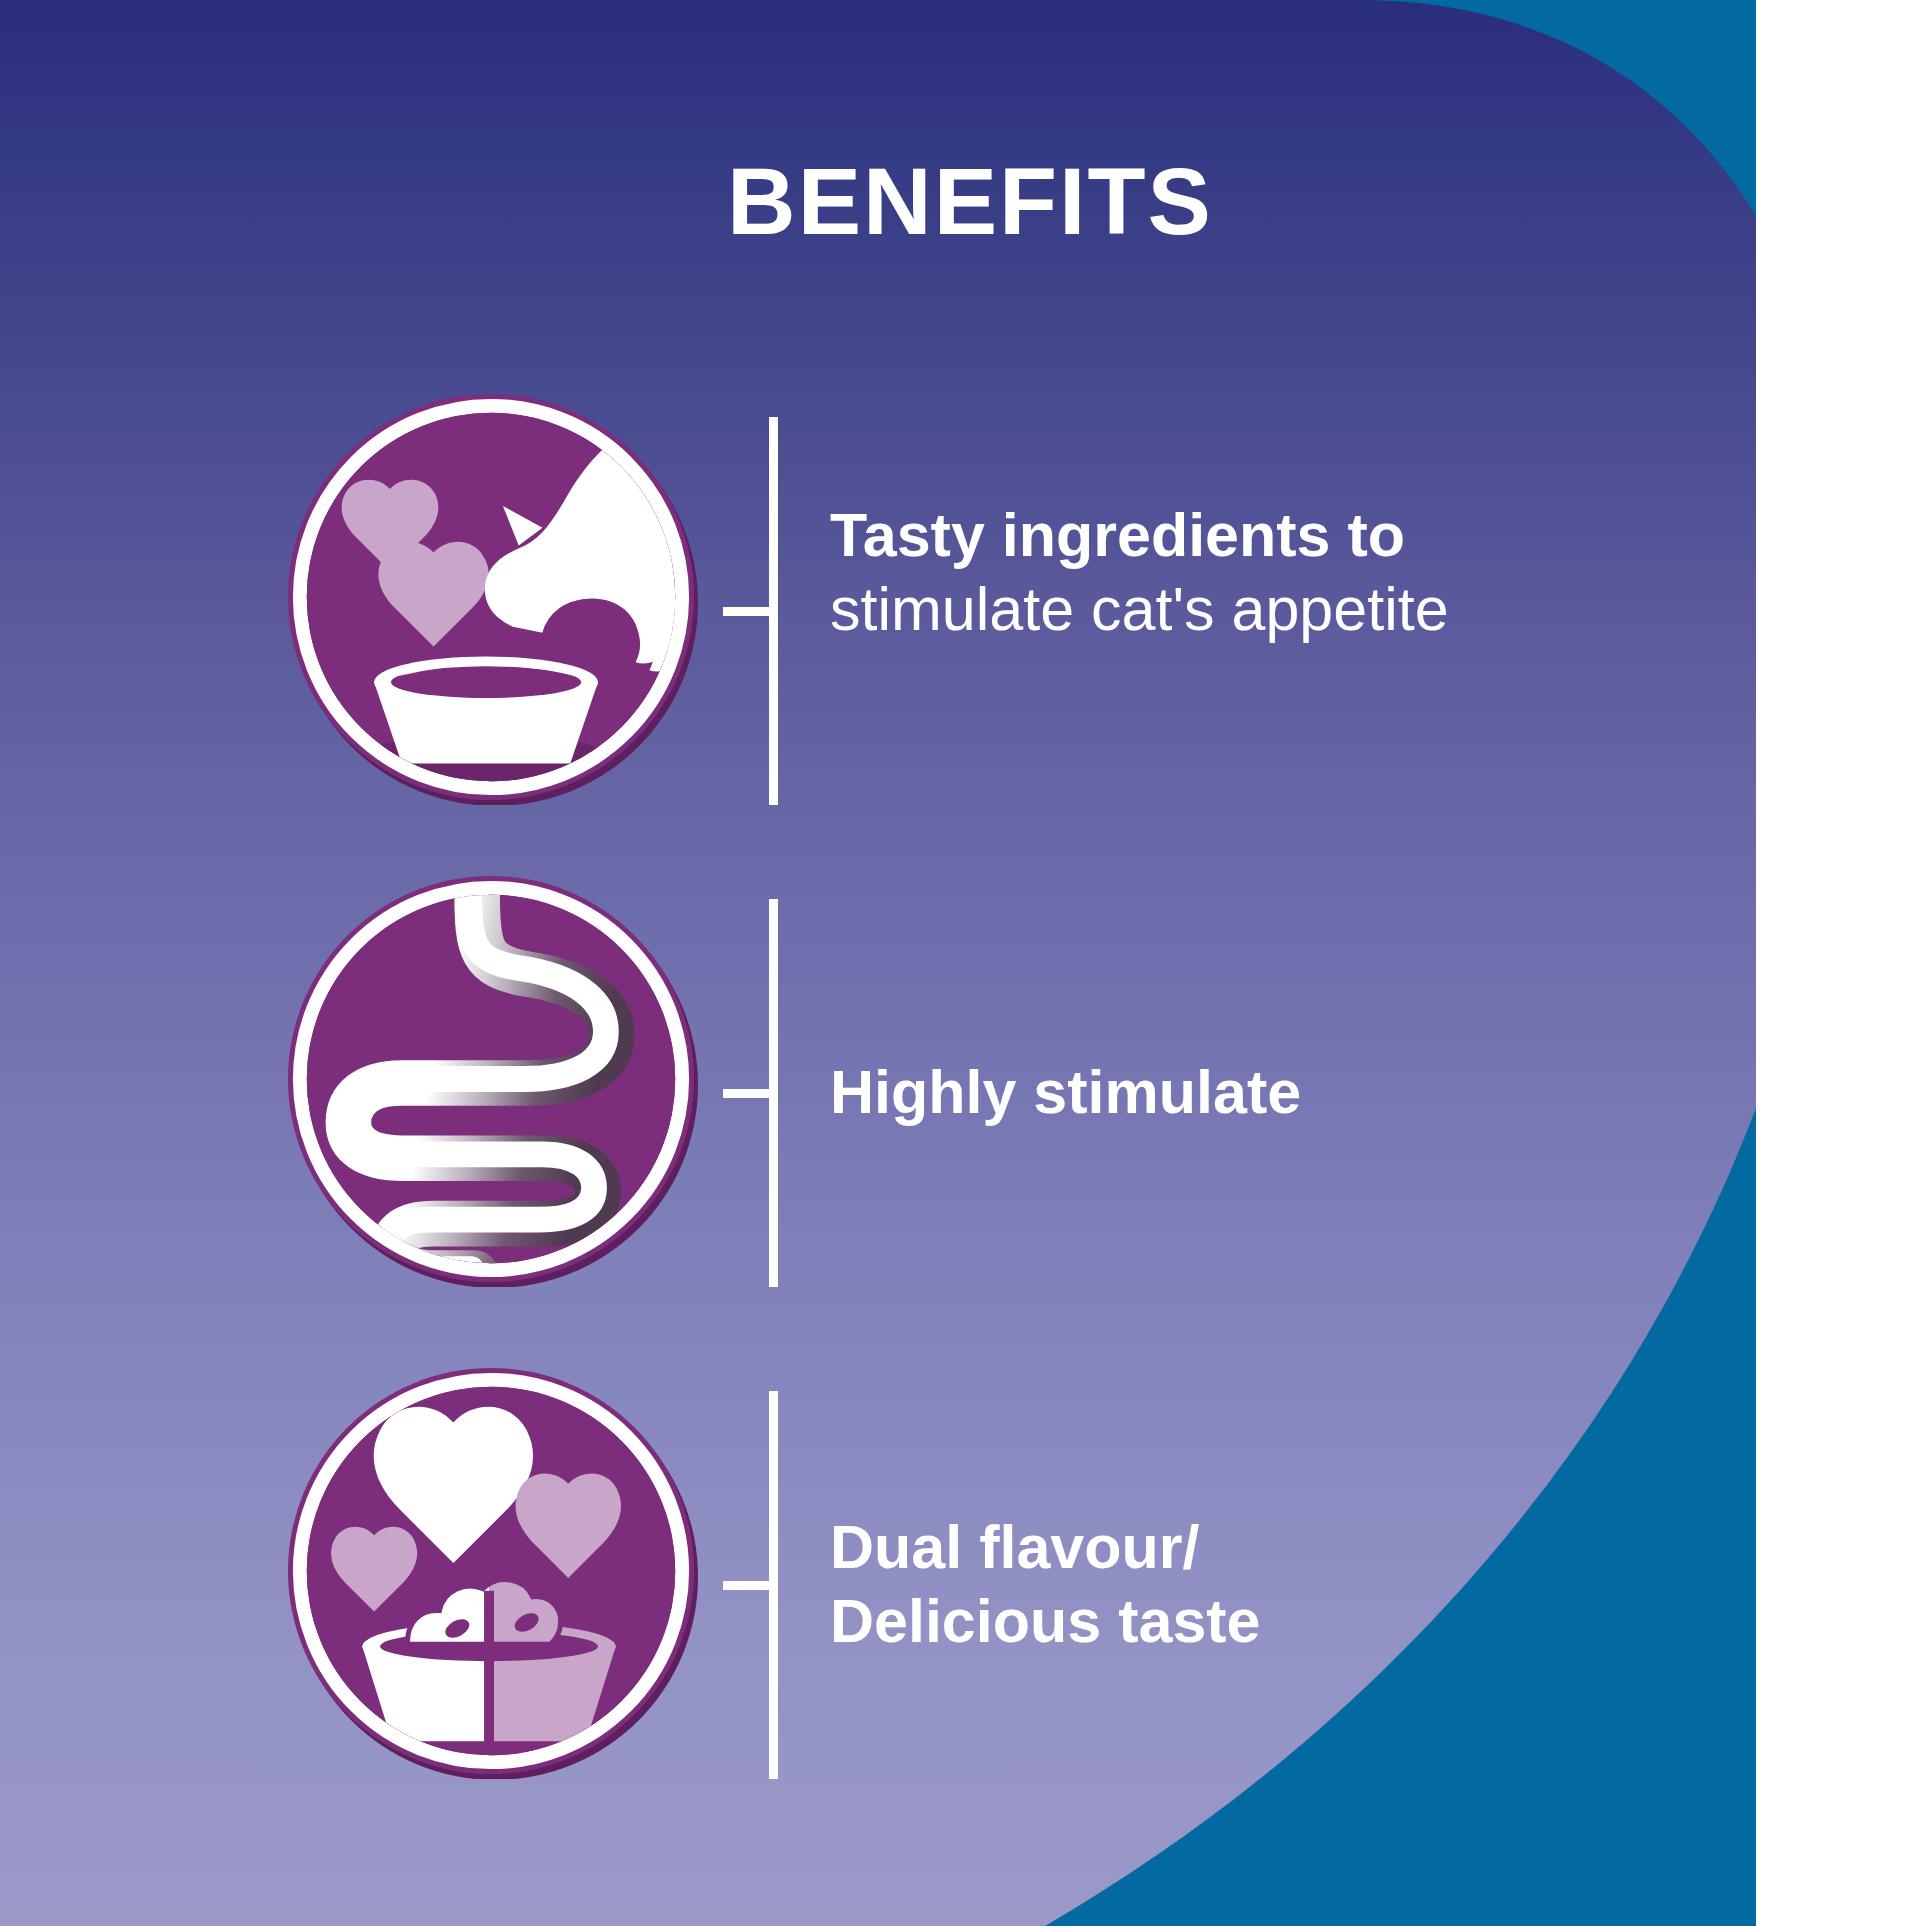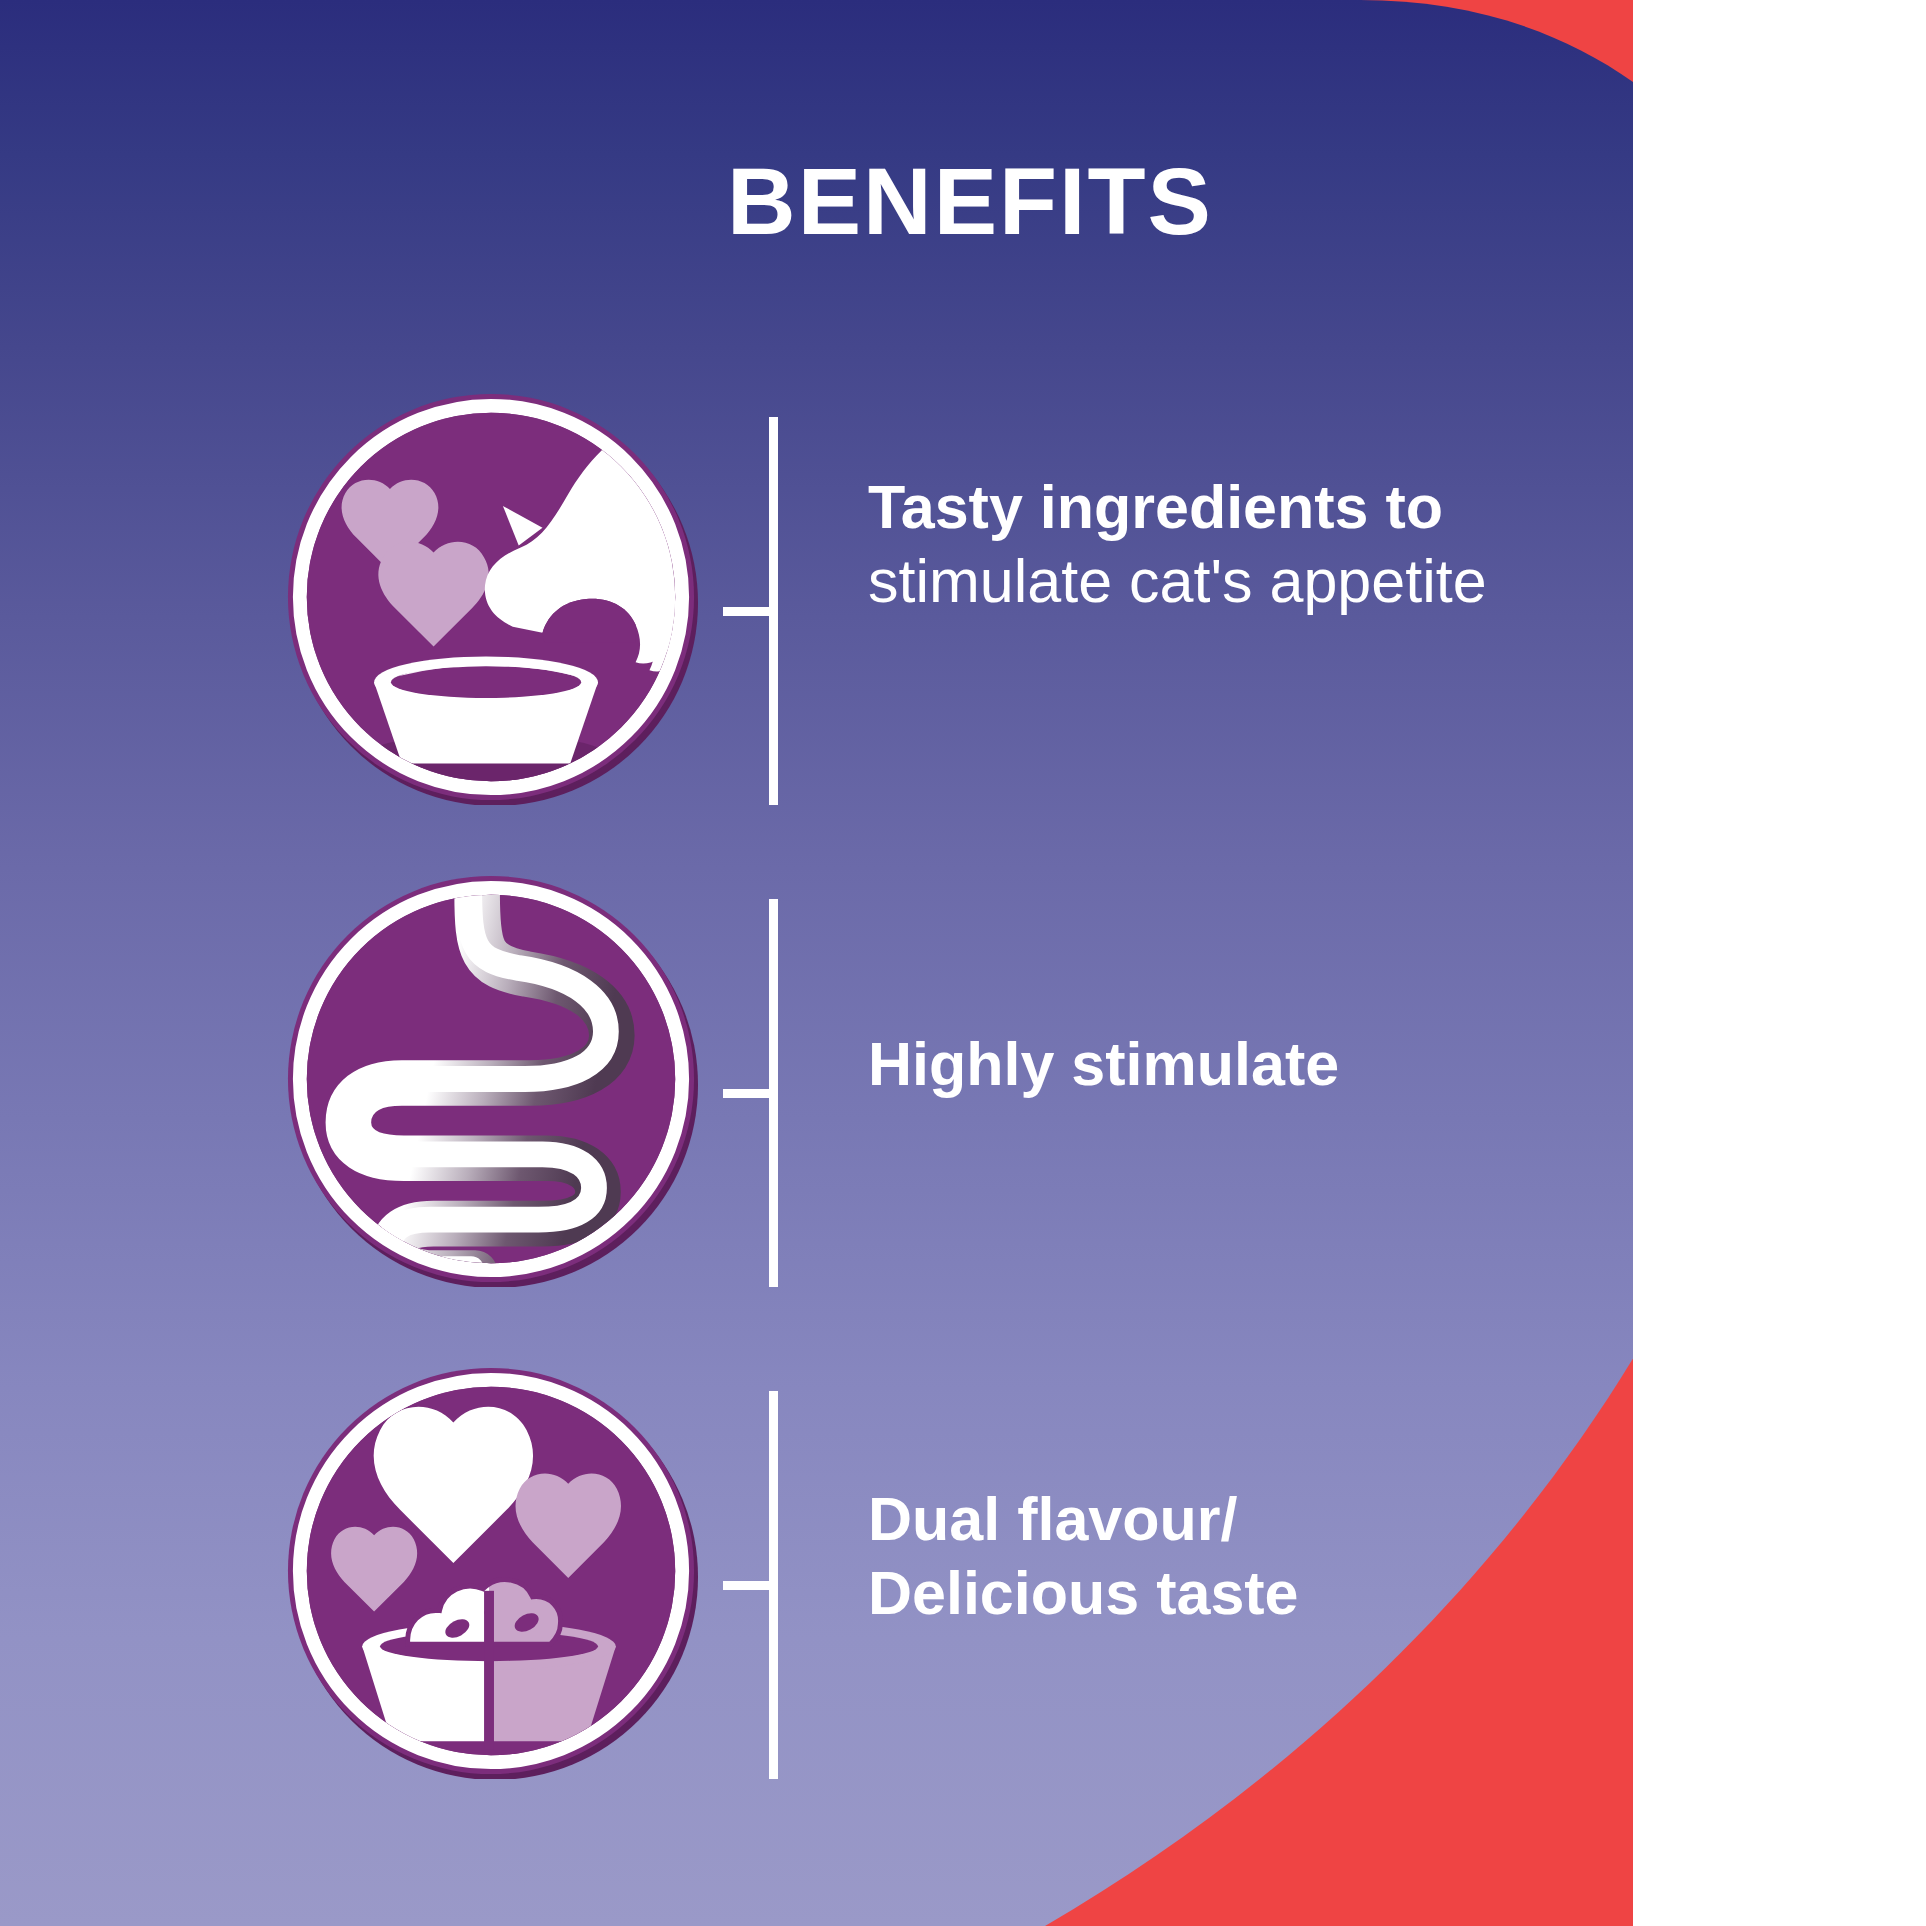--- a/index.html
+++ b/index.html
@@ -2,24 +2,24 @@
 <html><head>
 <meta charset="utf-8">
 <style>
   html, body {
     margin: 0;
     padding: 0;
     background: #ffffff;
   }
   #stage {
     position: relative;
-    width: 1633px;
+    width: 1756px;
     height: 1927px;
     overflow: hidden;
-    background: #ef4444;
+    background: #0369a1;
     font-family: "Liberation Sans", sans-serif;
   }
 
   
   #bg-blob {
     position: absolute;
     inset: 0;
     background: linear-gradient(180deg,
         #2b2d7d 0%,
         #353a84 8%,
@@ -88,26 +88,27 @@
     position: absolute;
     left: 0;
     top: 190px;
     width: 55px;
     height: 9px;
     background: #ffffff;
   }
 
   .benefit-text {
     position: absolute;
-    left: 868px;
+    left: 830px;
     width: 634px;
     color: #ffffff;
     font-size: 61px;
     line-height: 1.22;
     font-weight: normal;
+    margin-top: 28px;
   }
   .benefit-text b { font-weight: bold; }
   .benefit-text.t1 { top: 81px; }
   .benefit-text.t2 { top: 156px; font-weight: bold; }
   .benefit-text.t3 { top: 119px; font-weight: bold; }
 </style>
 </head>
 <body>
 
 <div id="stage">

